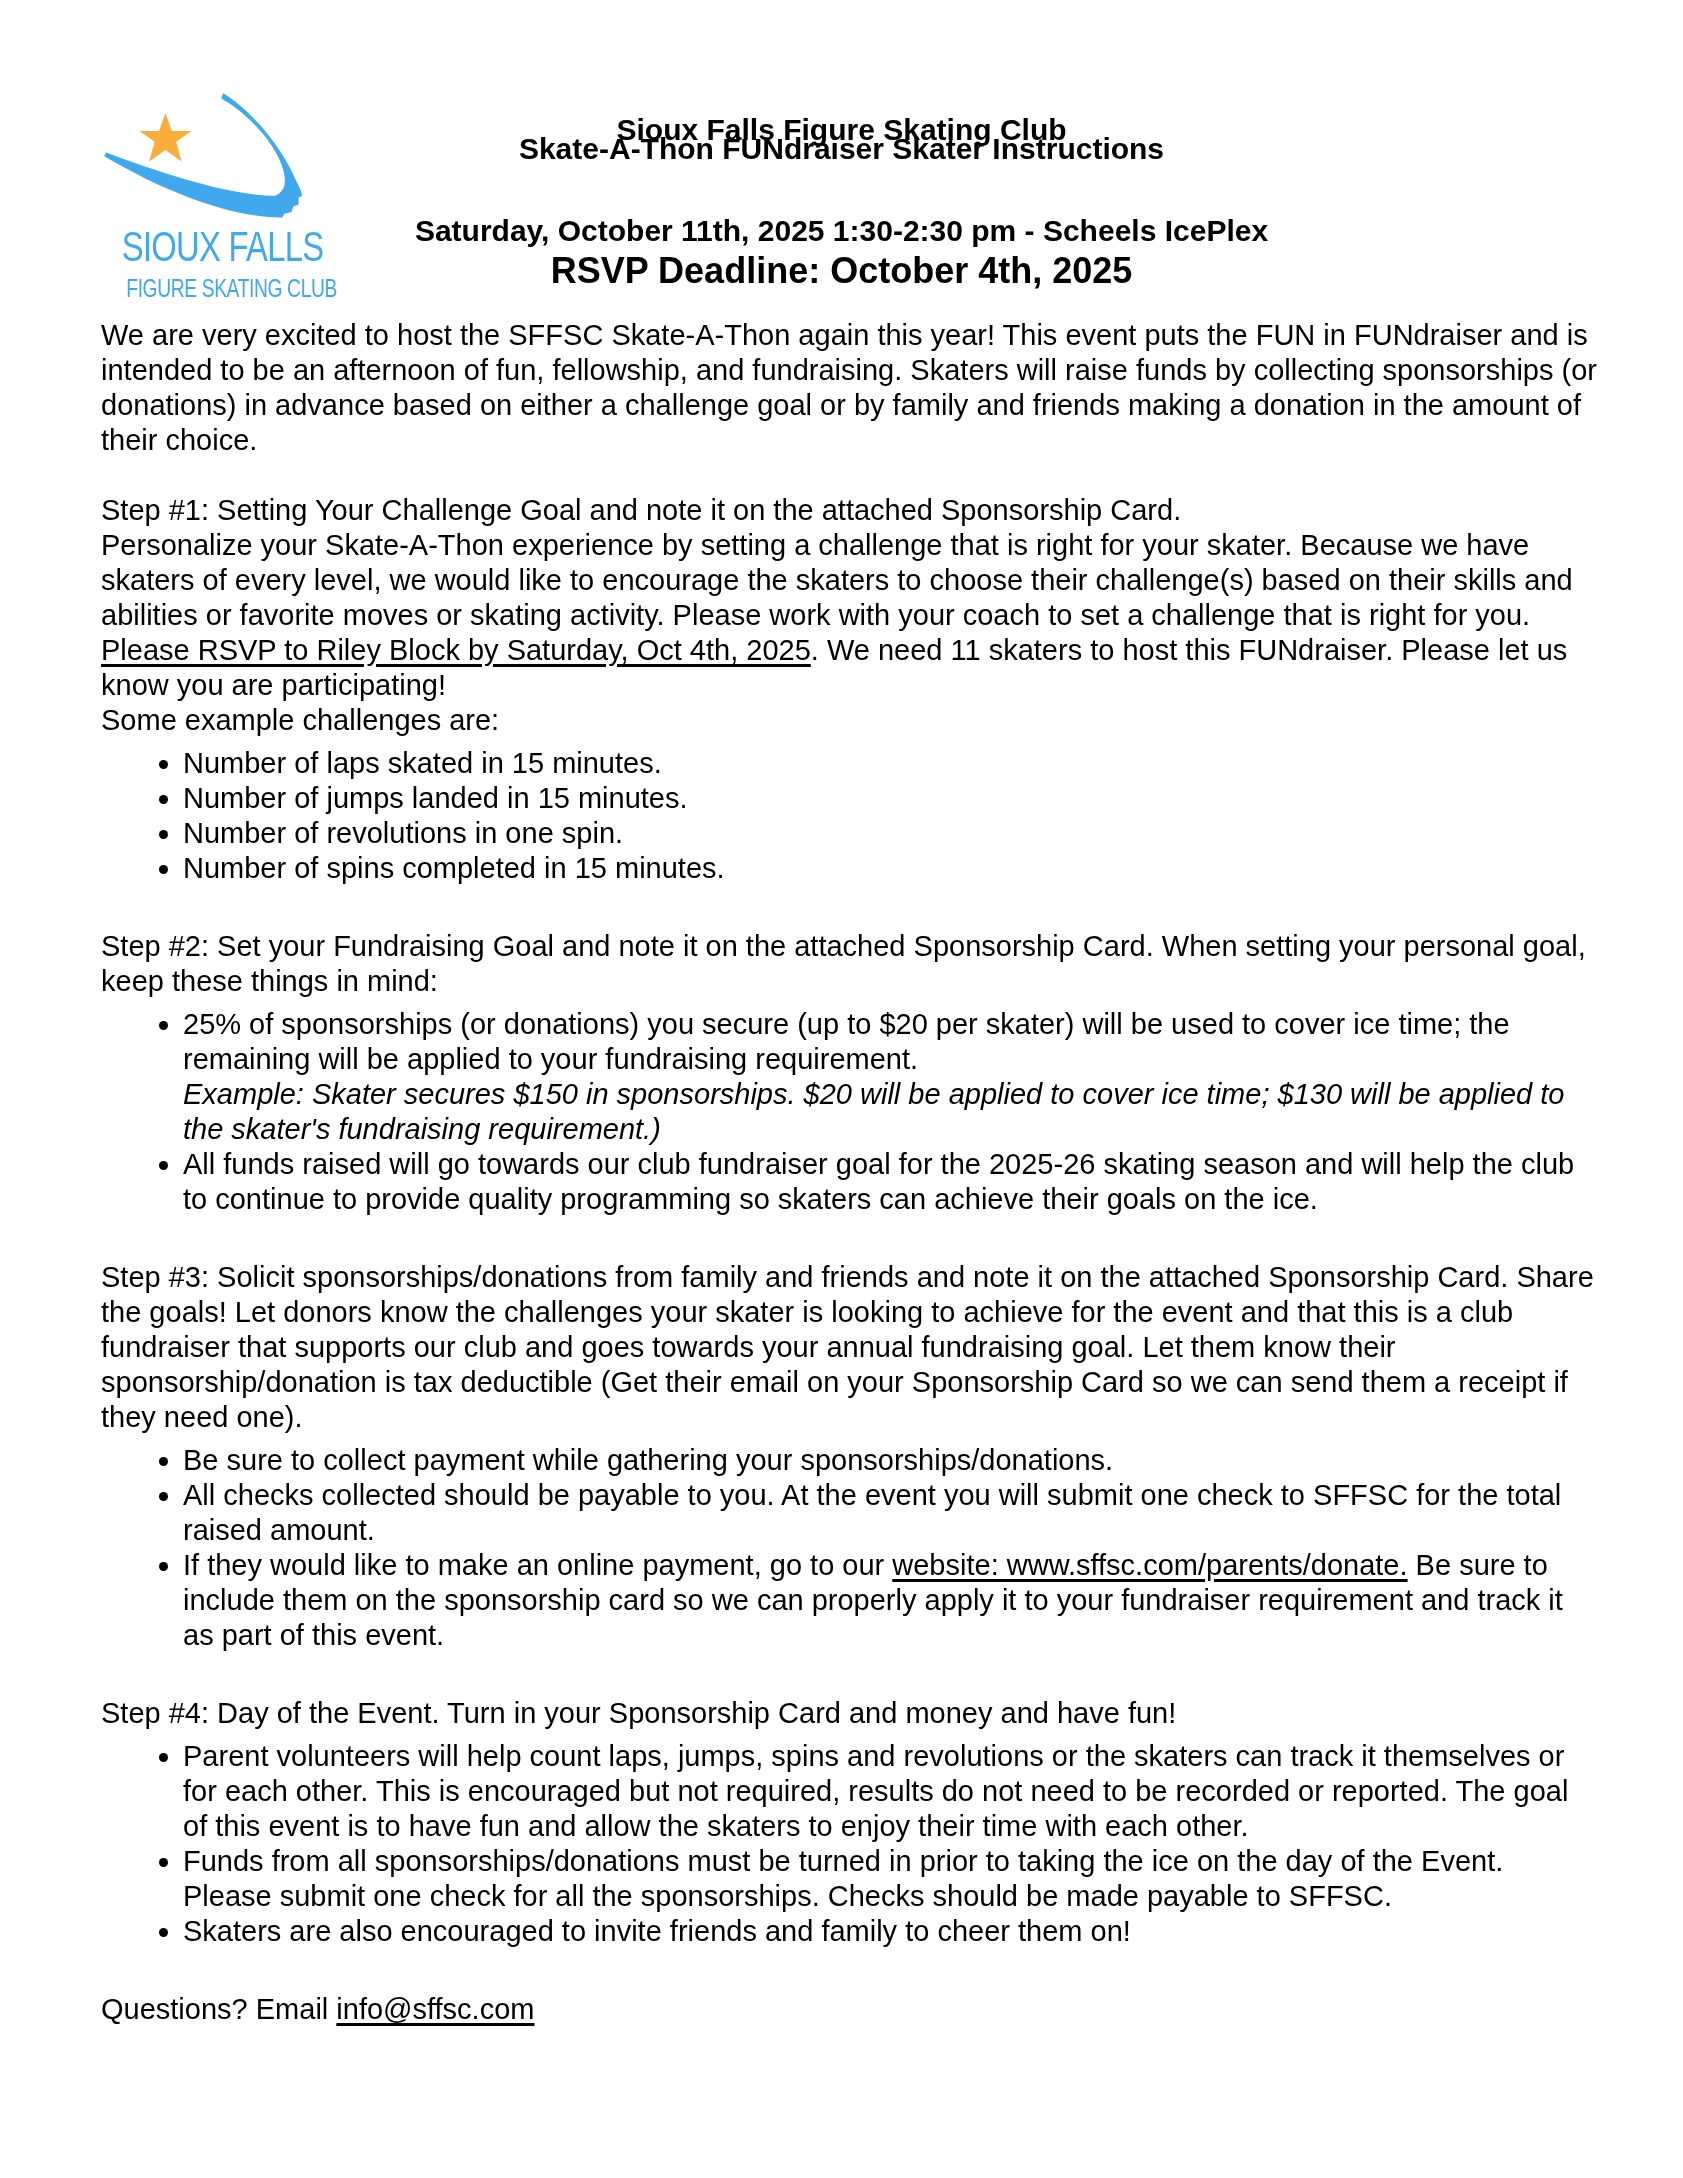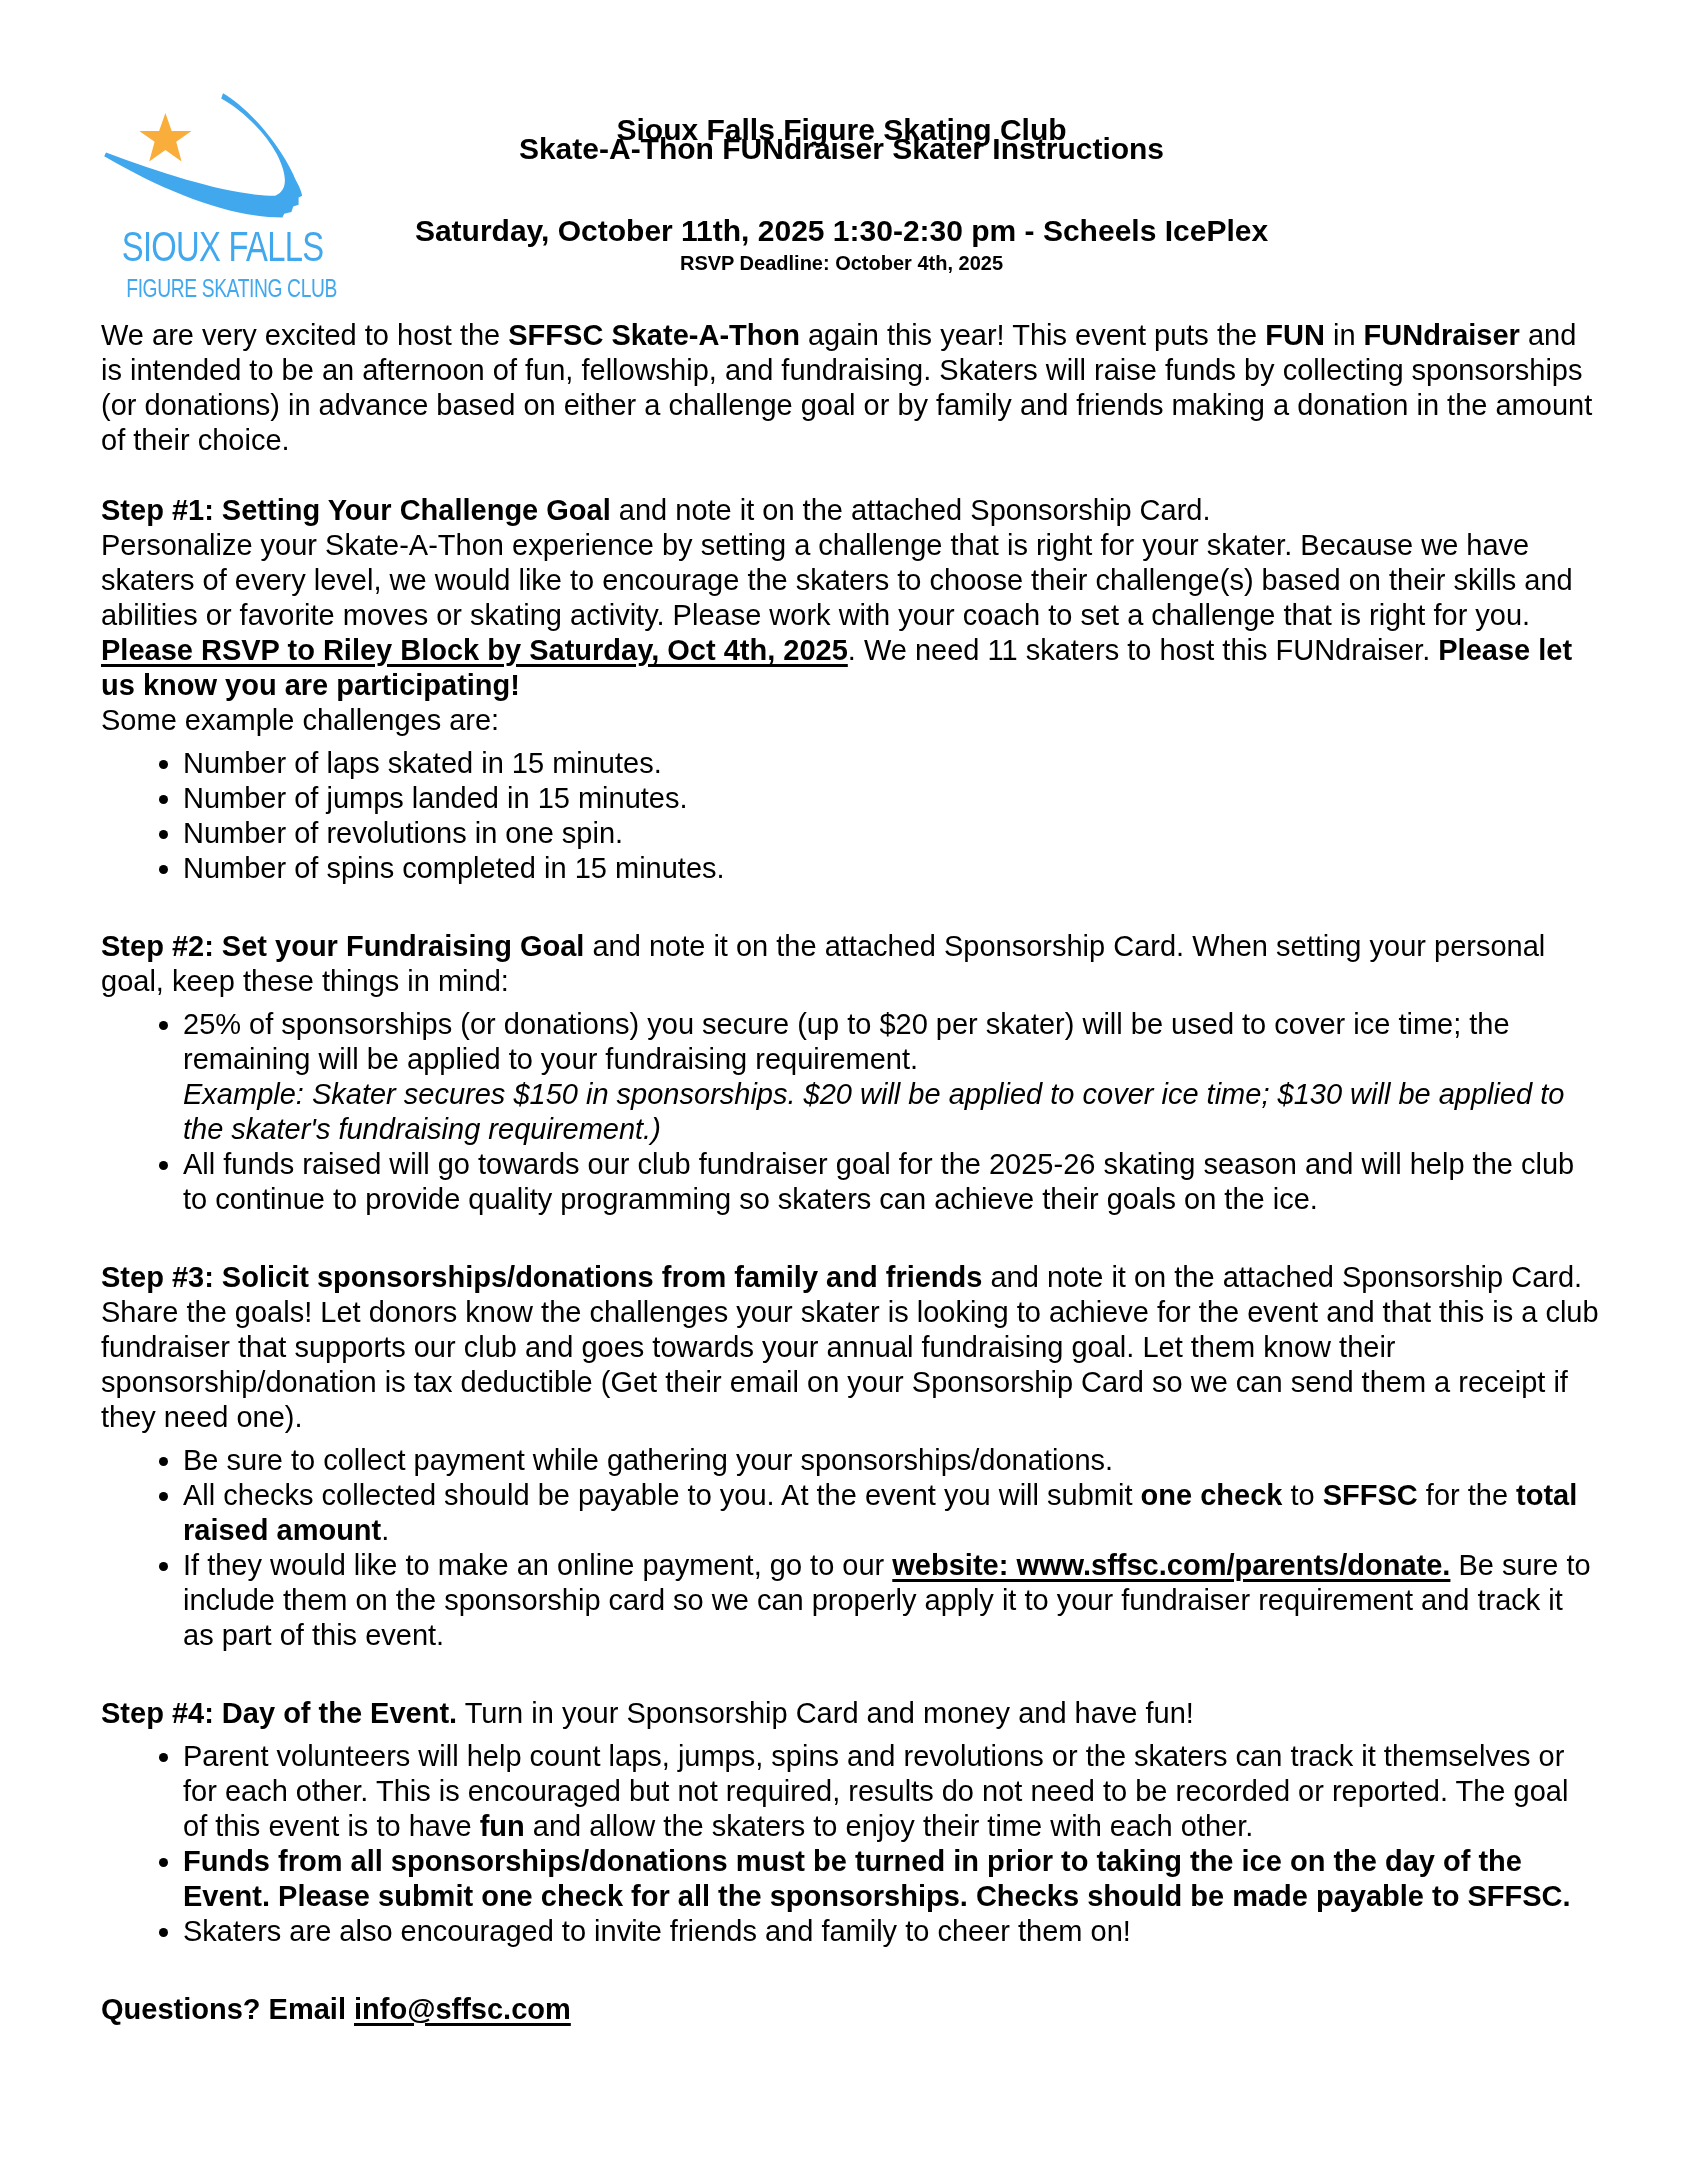--- a/index.html
+++ b/index.html
@@ -25,41 +25,41 @@
     position: absolute; left: 101px; top: 318px; width: 1499px;
     font-size: 29px; line-height: 35px;
   }
   .content p { margin: 0; }
   .content .gap { height: 35px; }
   .content ul { margin: 8px; padding: 0; list-style: none; }
   .content li { position: relative; padding-left: 74px; }
   .content li .bullet {
     position: absolute; left: 50px; top: 14.4px; width: 9px; height: 9px; border-radius: 50%; background: #000;
   }
-  b, .bold { font-weight: bold; }
+  b, .bold { font-weight: normal; }
   .u { text-decoration: underline; text-decoration-thickness: 2.7px; text-underline-offset: 3.6px; }
   i, .ital { font-style: italic; }
 </style>
 </head>
 <body>
 
 <div class="logo">
   <svg width="225" height="144" viewBox="0 0 250 160">
     <path d="M140 8 C 165 22, 200 60, 218 98 C 222 108, 226 112, 228 122 L 224 124 L 224 132 L 218 134 L 216 140 L 208 142 L 206 146 C 150 146, 80 120, 8 78 L 10 74 C 80 100, 150 122, 198 122 C 212 116, 212 100, 200 76 C 186 50, 160 26, 138 14 Z" fill="#42a8ee"></path>
     <polygon points="72,36 79,56 101,56 84,68 90,90 72,77 54,90 60,68 43,56 65,56" fill="#f9ae3b" transform="translate(4,-6)"></polygon>
   </svg>
   <div class="logo-text1">SIOUX FALLS</div>
   <div class="logo-text2">FIGURE SKATING CLUB</div>
 </div>
 
 <div class="header">
   <div class="line" style="top:115px;">Sioux Falls Figure Skating Club</div>
   <div class="line" style="top:134px;">Skate-A-Thon FUNdraiser Skater Instructions</div>
   <div class="line" style="top:216px;">Saturday, October 11th, 2025 1:30-2:30 pm - Scheels IcePlex</div>
-  <div class="line" style="top:253px; font-size:20px;">RSVP Deadline: October 4th, 2025</div>
+  <div class="line" style="top:253px; font-size:36px;">RSVP Deadline: October 4th, 2025</div>
 </div>
 
 <div class="content">
   <p><span>We are very excited to host the </span><b>SFFSC Skate-A-Thon</b><span> again this year! This event puts the </span><b>FUN</b><span> in </span><b>FUNdraiser</b><span> and is intended to be an afternoon of fun, fellowship, and fundraising. Skaters will raise funds by collecting sponsorships (or donations) in advance based on either a challenge goal or by family and friends making a donation in the amount of their choice.</span></p>
   <div class="gap"></div>
 
   <section>
     <p><b>Step #1: Setting Your Challenge Goal</b><span> and note it on the attached Sponsorship Card.</span></p>
     <p><span>Personalize your Skate-A-Thon experience by setting a challenge that is right for your skater. Because we have skaters of every level, we would like to encourage the skaters to choose their challenge(s) based on their skills and abilities or favorite moves or skating activity. Please work with your coach to set a challenge that is right for you. </span><b class="u">Please RSVP to Riley Block by Saturday, Oct 4th, 2025</b><span>. We need 11 skaters to host this FUNdraiser. </span><b>Please let us know you are participating!</b></p>
     <p>Some example challenges are:</p>

